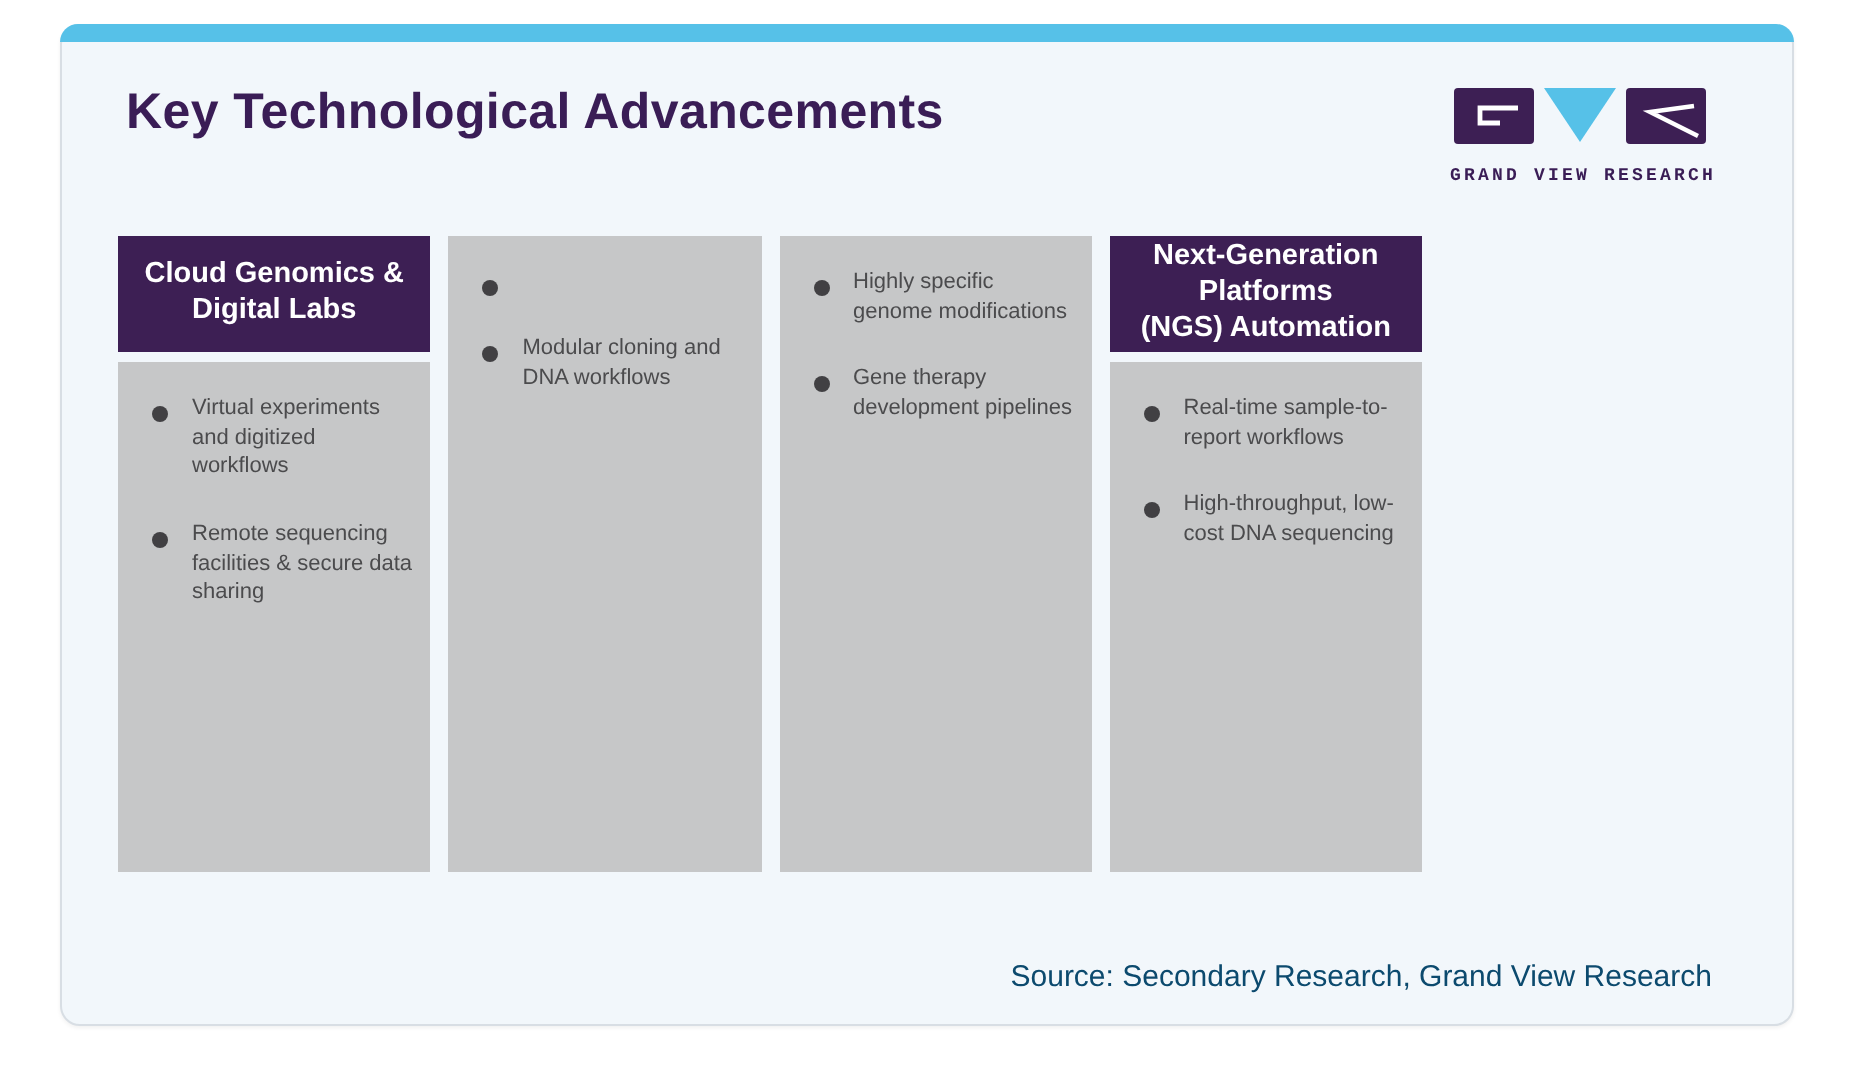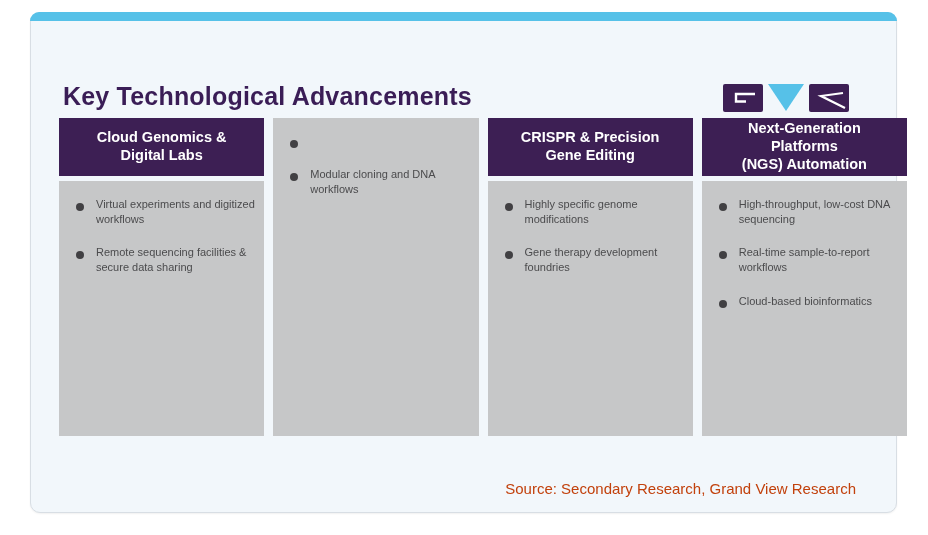--- a/index.html
+++ b/index.html
@@ -26,46 +26,46 @@
     border-radius: 10px 10px 0 0;
   }
   .header-row {
     position: absolute;
     left: 0; top: 9px;
     width: 100%;
     display: flex;
     justify-content: space-between;
     align-items: flex-start;
     padding: 20px 38px 0 32px;
-    margin-top: 40px;
   }
   .page-title {
     font-size: 25px;
     font-weight: bold;
     color: #3a1d56;
     letter-spacing: 0.2px;
   }
   .logo {
     display: flex;
     flex-direction: column;
     align-items: center;
     margin-top: 2px;
   }
   .logo-caption {
     margin-top: 4px;
     font-size: 9px;
     font-weight: bold;
     letter-spacing: 1.6px;
     color: #3a1d56;
     white-space: nowrap;
+    font-family: Liberation Mono, monospace;
   }
   .columns {
     position: absolute;
     left: 28px; top: 105px;
-    width: 848px;
+    width: 652px;
     height: 318px;
     display: grid;
     grid-template-columns: repeat(4, 1fr);
     column-gap: 9px;
   }
   .column {
     display: flex;
     flex-direction: column;
   }
   .col-header {
@@ -104,21 +104,21 @@
     width: 8px; height: 8px;
     border-radius: 50%;
     background: #414043;
     margin: 6px 12px 0 2px;
   }
   .source-line {
     position: absolute;
     right: 40px;
     bottom: 15px;
     font-size: 15px;
-    color: #c2410c;
+    color: #0c4a6e;
     margin-left: 32px;
   }
 </style>
 </head>
 <body>
 
 <div class="card">
   <div class="topbar"></div>
 
   <div class="header-row">
@@ -168,53 +168,47 @@
             </li>
           <li>
               <span class="bullet-dot"></span>
               <span>Modular cloning and DNA workflows</span>
             </li>
         </ul>
       </div>
     </div>
 
     <div class="column">
-      <div class="col-header">CRISPR &amp; Precision
-Gene Editing</div>
       <div class="col-body">
         <ul>
           <li>
               <span class="bullet-dot"></span>
               <span>Highly specific genome modifications</span>
             </li>
           <li>
               <span class="bullet-dot"></span>
-              <span>Gene therapy development foundries</span>
+              <span>Gene therapy development pipelines</span>
             </li>
         </ul>
       </div>
     </div>
 
     <div class="column">
       <div class="col-header">Next-Generation
 Platforms
 (NGS) Automation</div>
       <div class="col-body">
         <ul>
           <li>
               <span class="bullet-dot"></span>
+              <span>Real-time sample-to-report workflows</span>
+            </li>
+          <li>
+              <span class="bullet-dot"></span>
               <span>High-throughput, low-cost DNA sequencing</span>
-            </li>
-          <li>
-              <span class="bullet-dot"></span>
-              <span>Real-time sample-to-report workflows</span>
-            </li>
-          <li>
-              <span class="bullet-dot"></span>
-              <span>Cloud-based bioinformatics</span>
             </li>
         </ul>
       </div>
     </div>
 
   </div>
 
   <div class="source-line">Source: Secondary Research, Grand View Research</div>
 </div>
 

